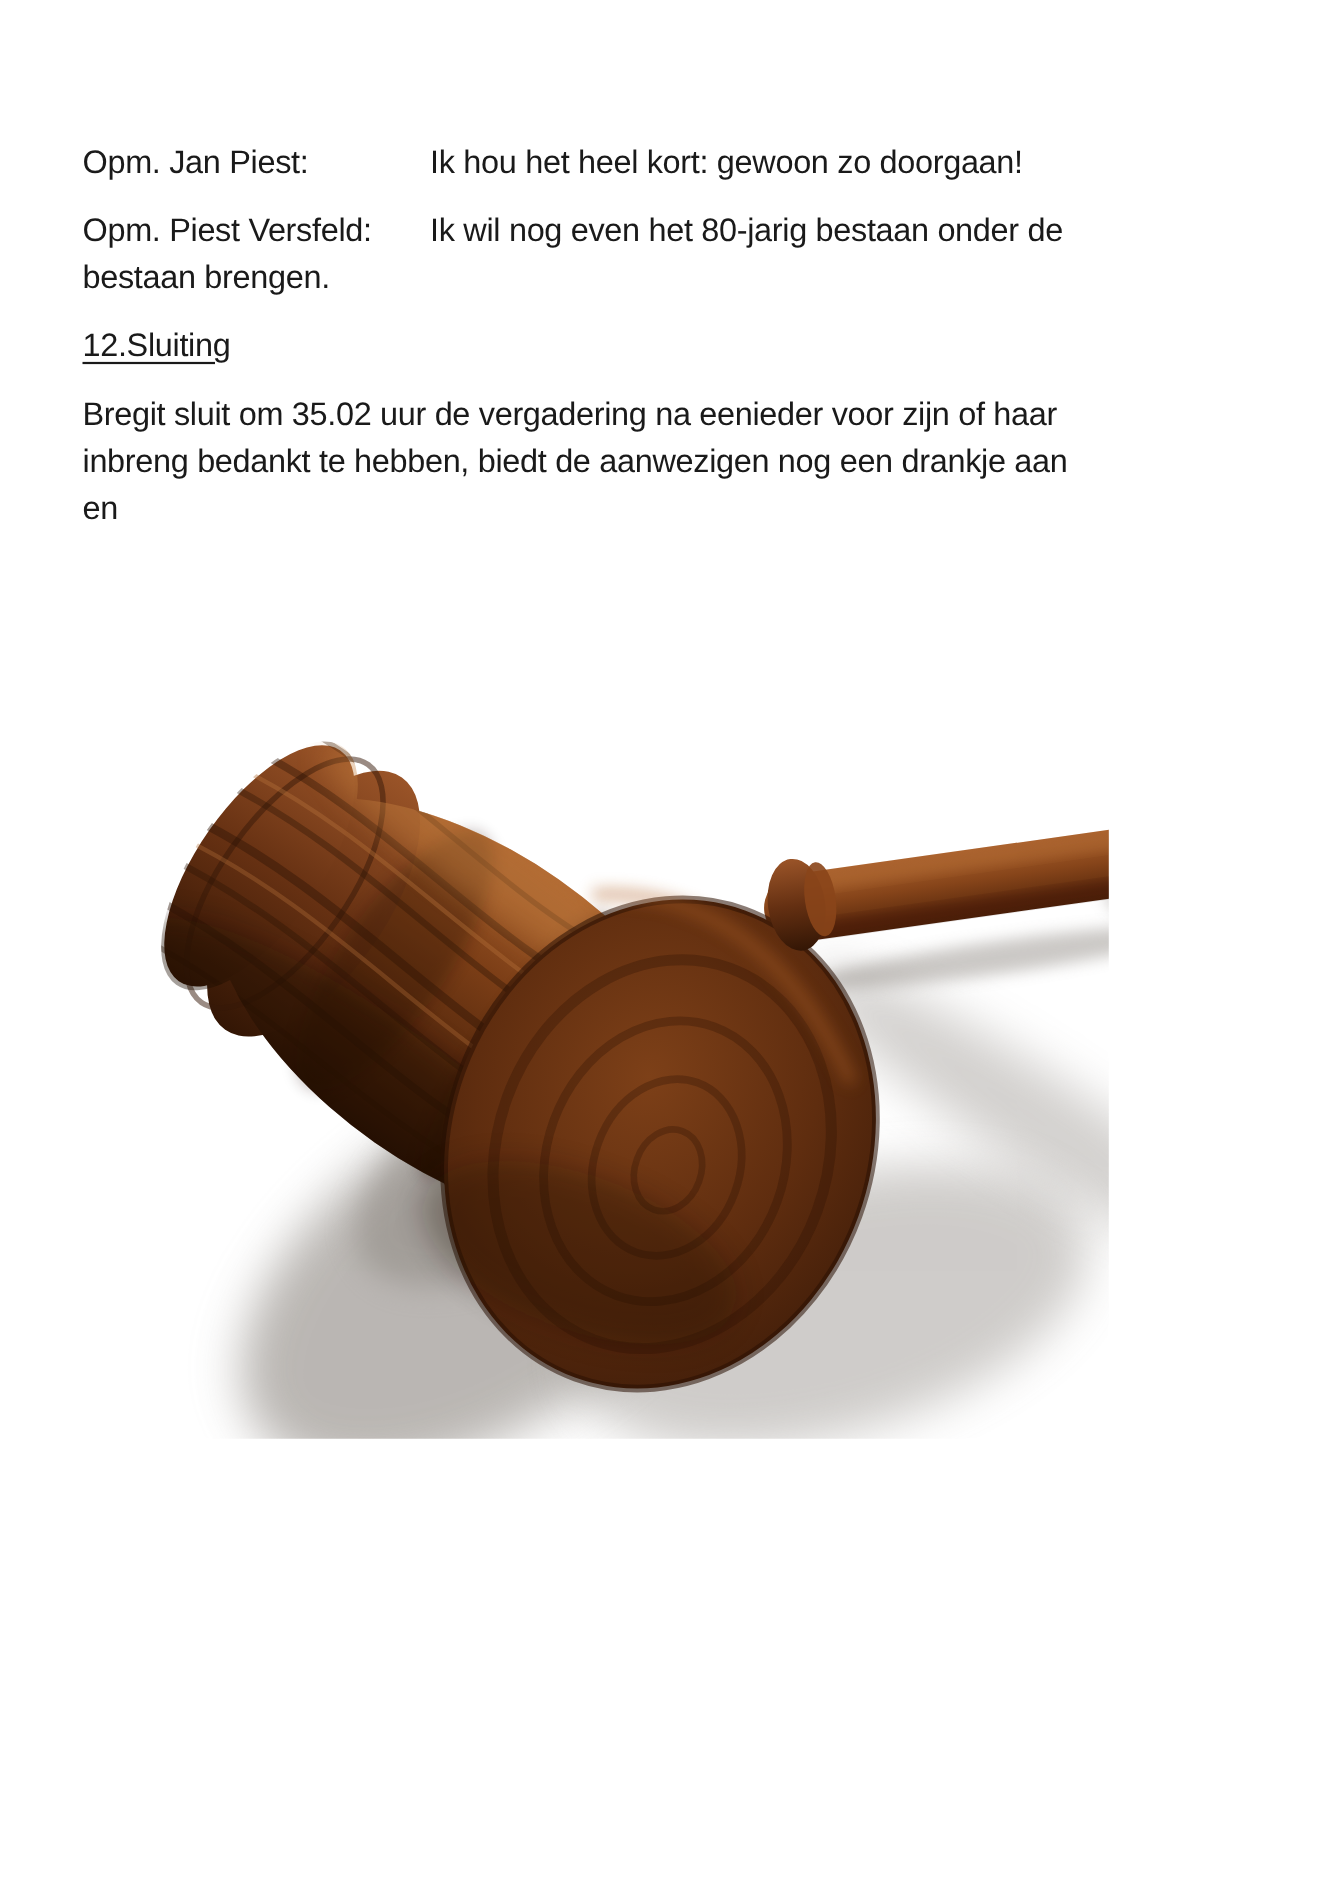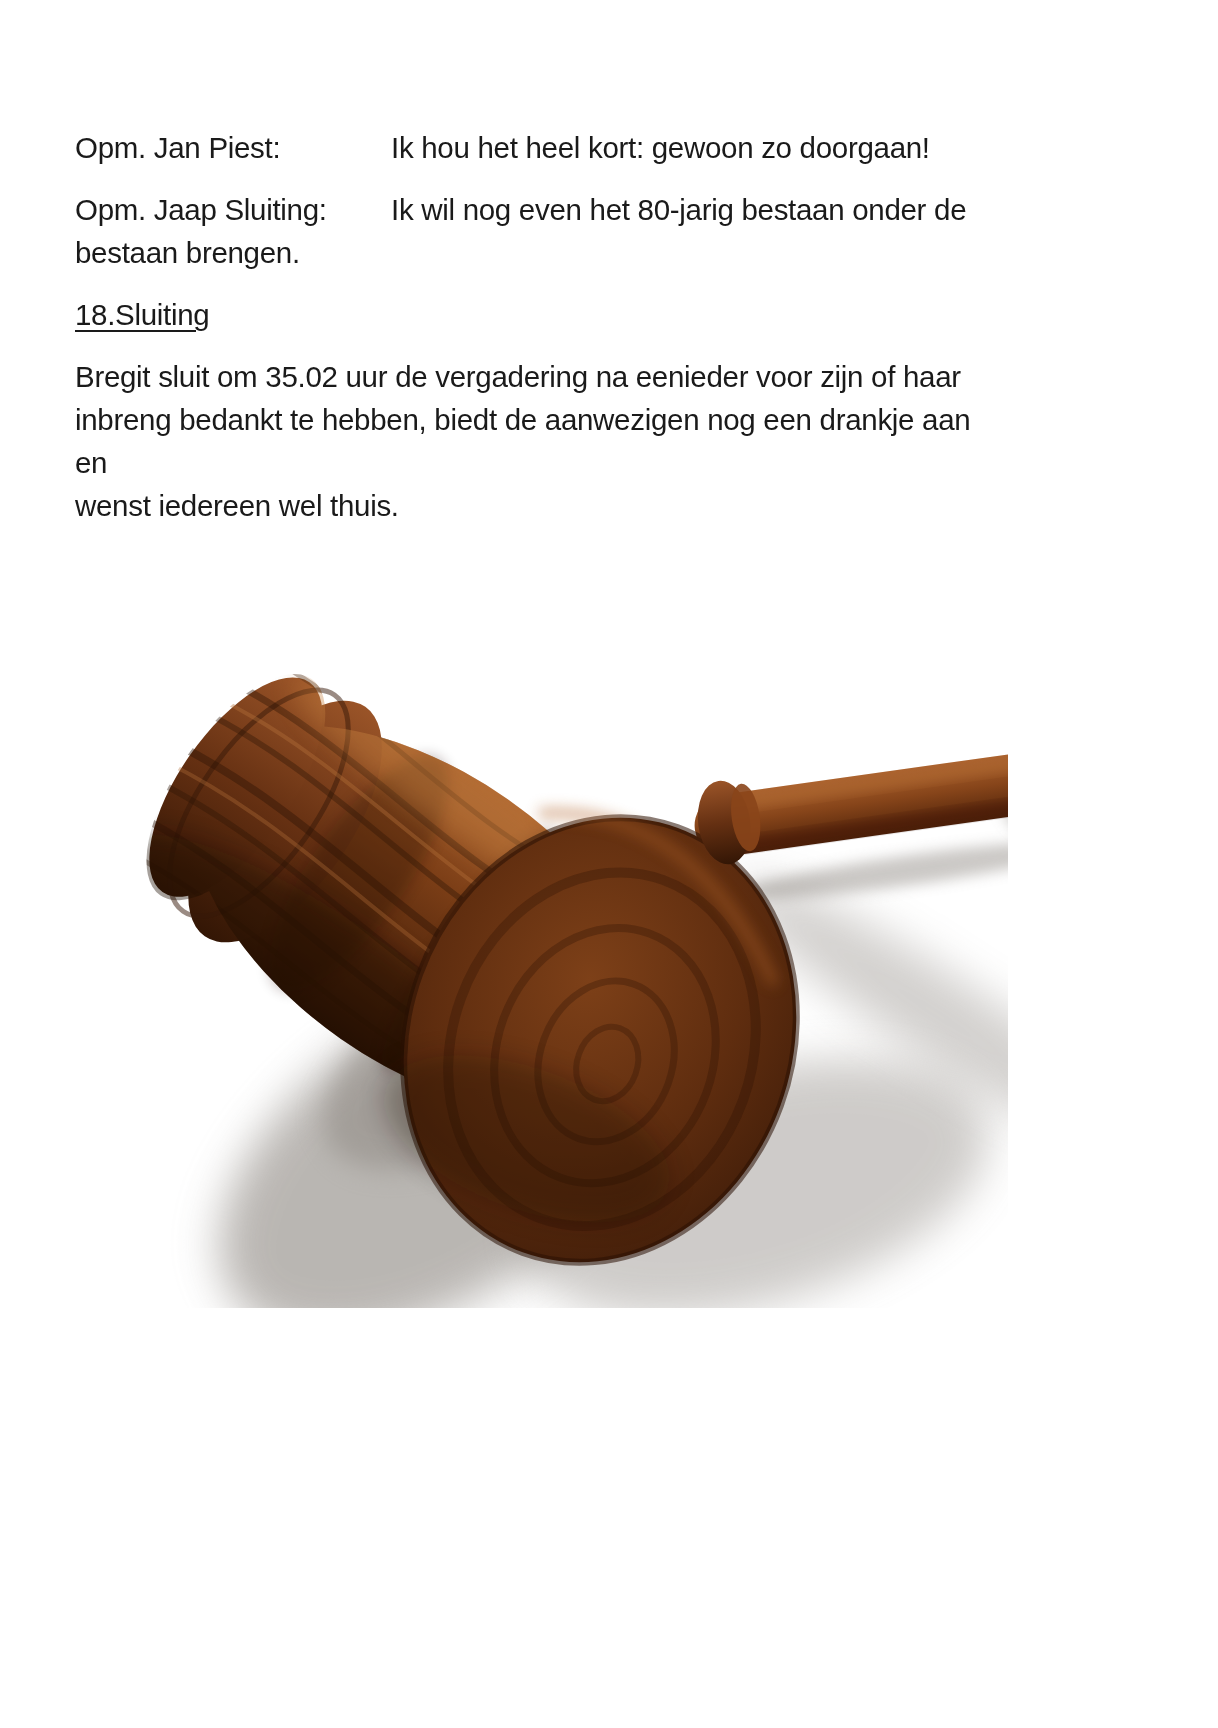--- a/index.html
+++ b/index.html
@@ -45,32 +45,31 @@
 
 <div class="page">
 
   <div class="doc">
 
     <p>
       <span class="tab-label">Opm. Jan Piest:</span><span>Ik hou het heel kort: gewoon zo doorgaan!</span>
     </p>
 
     <p>
-      <span class="tab-label">Opm. Jaap Sluiting:</span><span>Ik wil nog even het 80-jarig bestaan onder de</span><br>
+      <span class="tab-label">Opm. Piest Versfeld:</span><span>Ik wil nog even het 80-jarig bestaan onder de</span><br>
       <span>bestaan brengen.</span>
     </p>
 
     <p>
-      <span class="heading">18.Sluiting</span>
+      <span class="heading">12.Sluiting</span>
     </p>
 
     <p>
       <span>Bregit sluit om 35.02 uur de vergadering na eenieder voor zijn of haar</span><br>
       <span>inbreng bedankt te hebben, biedt de aanwezigen nog een drankje aan en</span><br>
-      <span>wenst iedereen wel thuis.</span>
     </p>
 
   </div>
 
   <div class="gavel-wrap">
     <svg viewBox="0 0 940 710" width="940" height="710" xmlns="http://www.w3.org/2000/svg">
       <defs>
         <filter id="b24" x="-60%" y="-60%" width="220%" height="220%">
             <feGaussianBlur stdDeviation="22"></feGaussianBlur>
           </filter>

